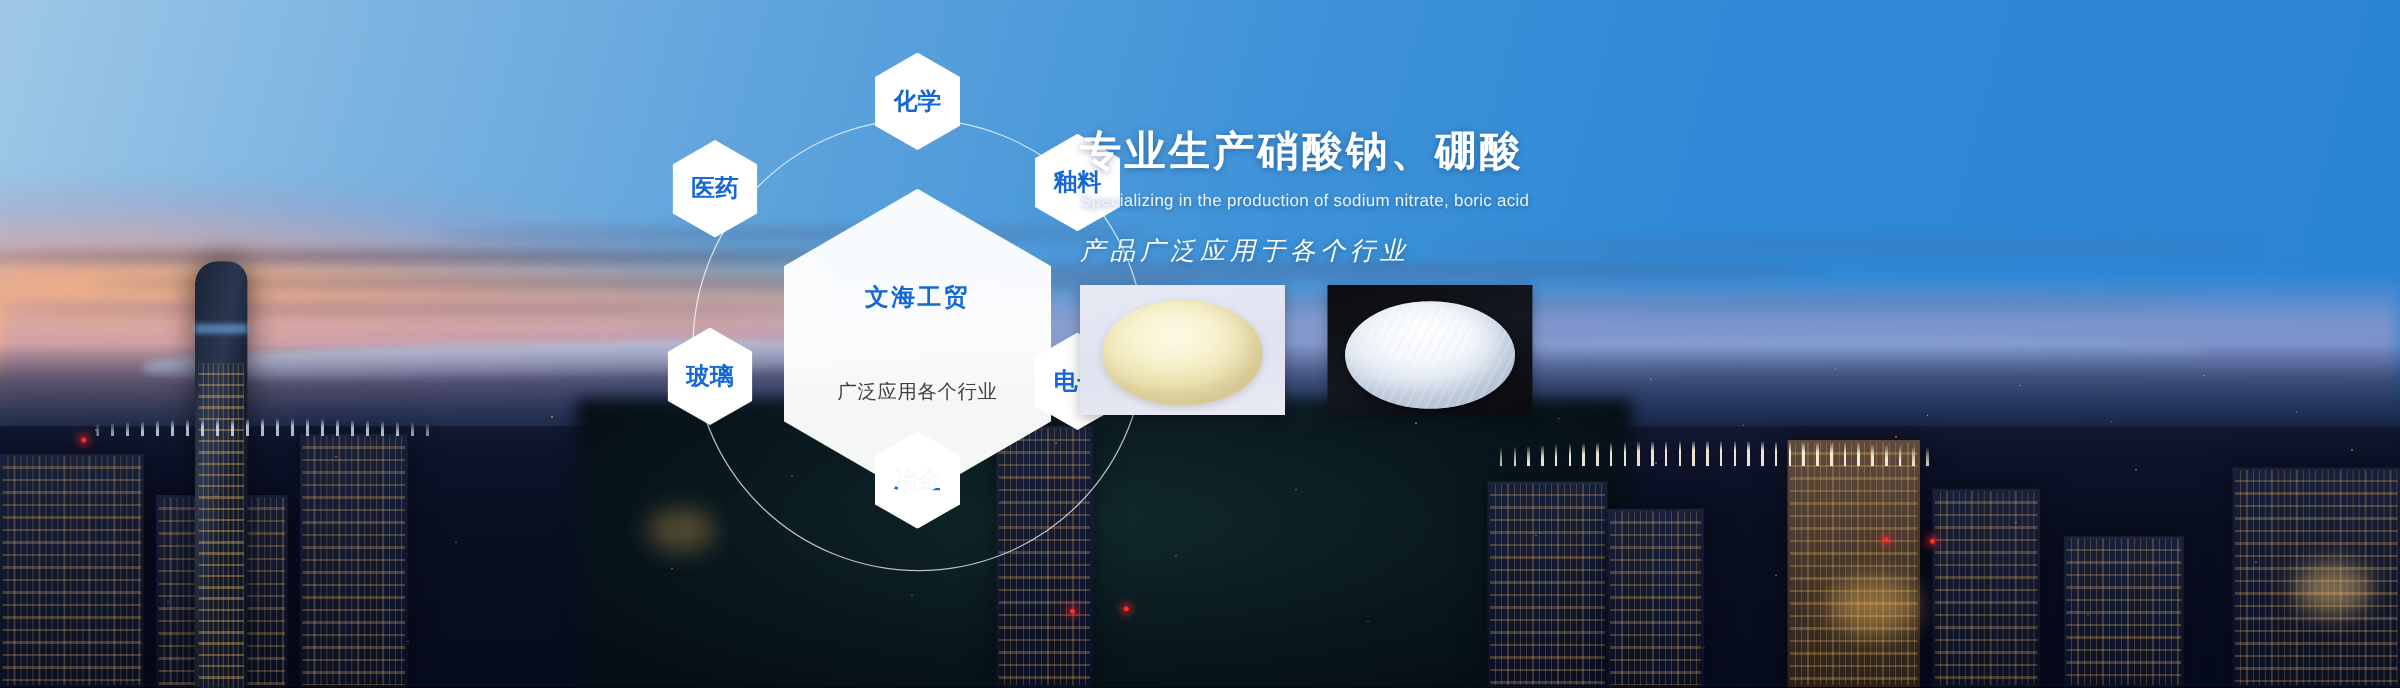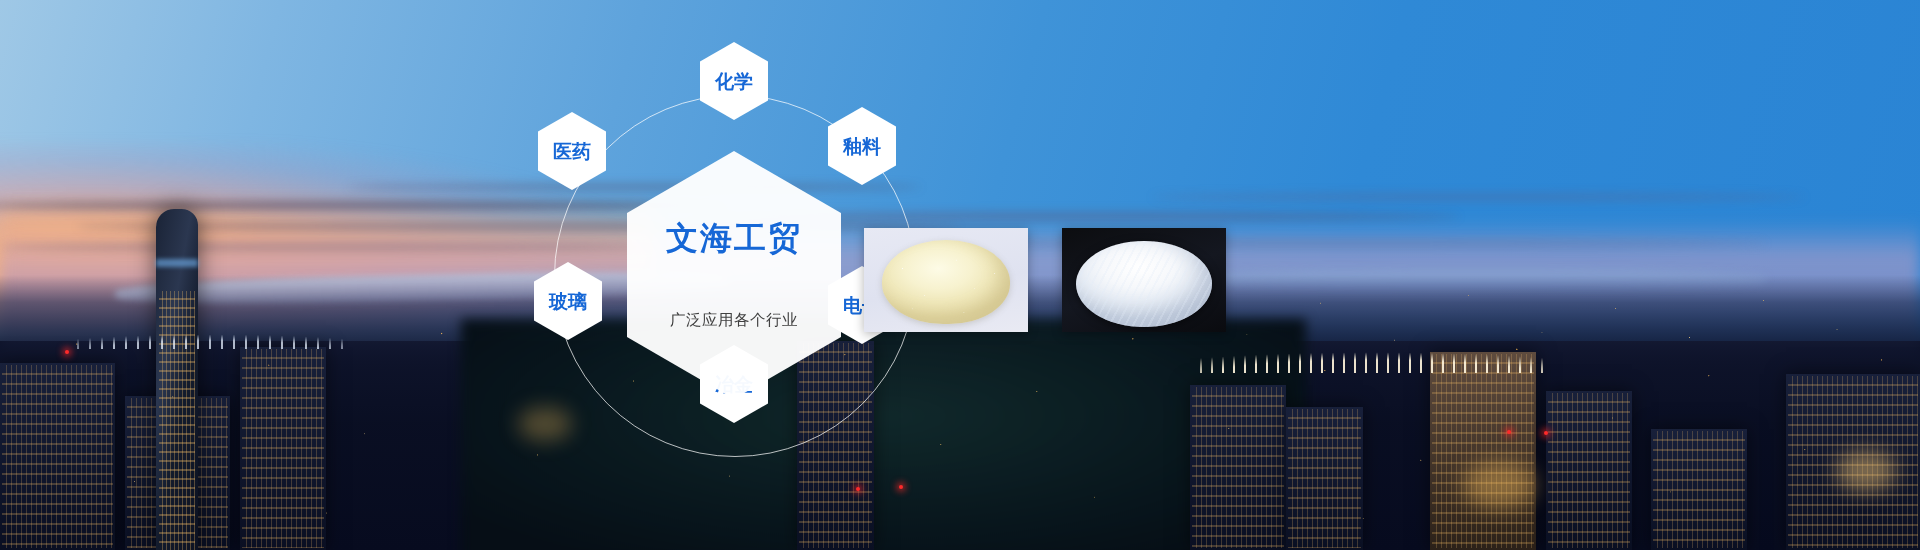--- a/index.html
+++ b/index.html
@@ -213,21 +213,21 @@
     -webkit-clip-path:polygon(50% 0%,100% 25%,100% 75%,50% 100%,0% 75%,0% 25%);
             clip-path:polygon(50% 0%,100% 25%,100% 75%,50% 100%,0% 75%,0% 25%);
     background:#ffffff;
     display:flex;flex-direction:column;align-items:center;justify-content:center;
   }
   .hex-main{
     left:50%;top:50%;width:214px;height:248px;margin-left:-107px;margin-top:-124px;
     background:rgba(255,255,255,.96);
   }
   .hex-main .title{
-    color:#1667d6;font-size:32px;font-weight:bold;letter-spacing:2px;
+    color:#1667d6;font-size:19px;font-weight:bold;letter-spacing:2px;
     line-height:1;margin-bottom:13px;
   }
   .hex-main .sub{color:#404040;font-size:15.5px;letter-spacing:.5px;line-height:1;margin-top:45px;}
   .hex-sm{width:68px;height:78px;}
   .hex-sm span{
     color:#1667d6;font-size:19px;font-weight:bold;letter-spacing:0px;line-height:1;
   }
   .h-top    {left:50%;top:42px;  margin-left:-34px;}
   .h-tl     {left:114px;top:112px;}
   .h-tr     {left:404px;top:107px;}
@@ -370,20 +370,25 @@
     <div class="hex hex-sm h-bottom">
       <span>冶金</span>
     </div>
 
     <div class="hex hex-main">
       <div class="title">文海工贸</div>
       <div class="sub">广泛应用各个行业</div>
     </div>
   </div>
 
+  <div class="copy">
+    <h1>专业生产硝酸钠、硼酸</h1>
+    <div class="en">Specializing in the production of sodium nitrate, boric acid</div>
+    <div class="zh2">产品广泛应用于各个行业</div>
+  </div>
 
   <div class="photos">
     <div class="photo p1">
       <div class="pile"></div>
     </div>
     <div class="photo p2">
       <div class="pile"></div>
     </div>
   </div>
 

